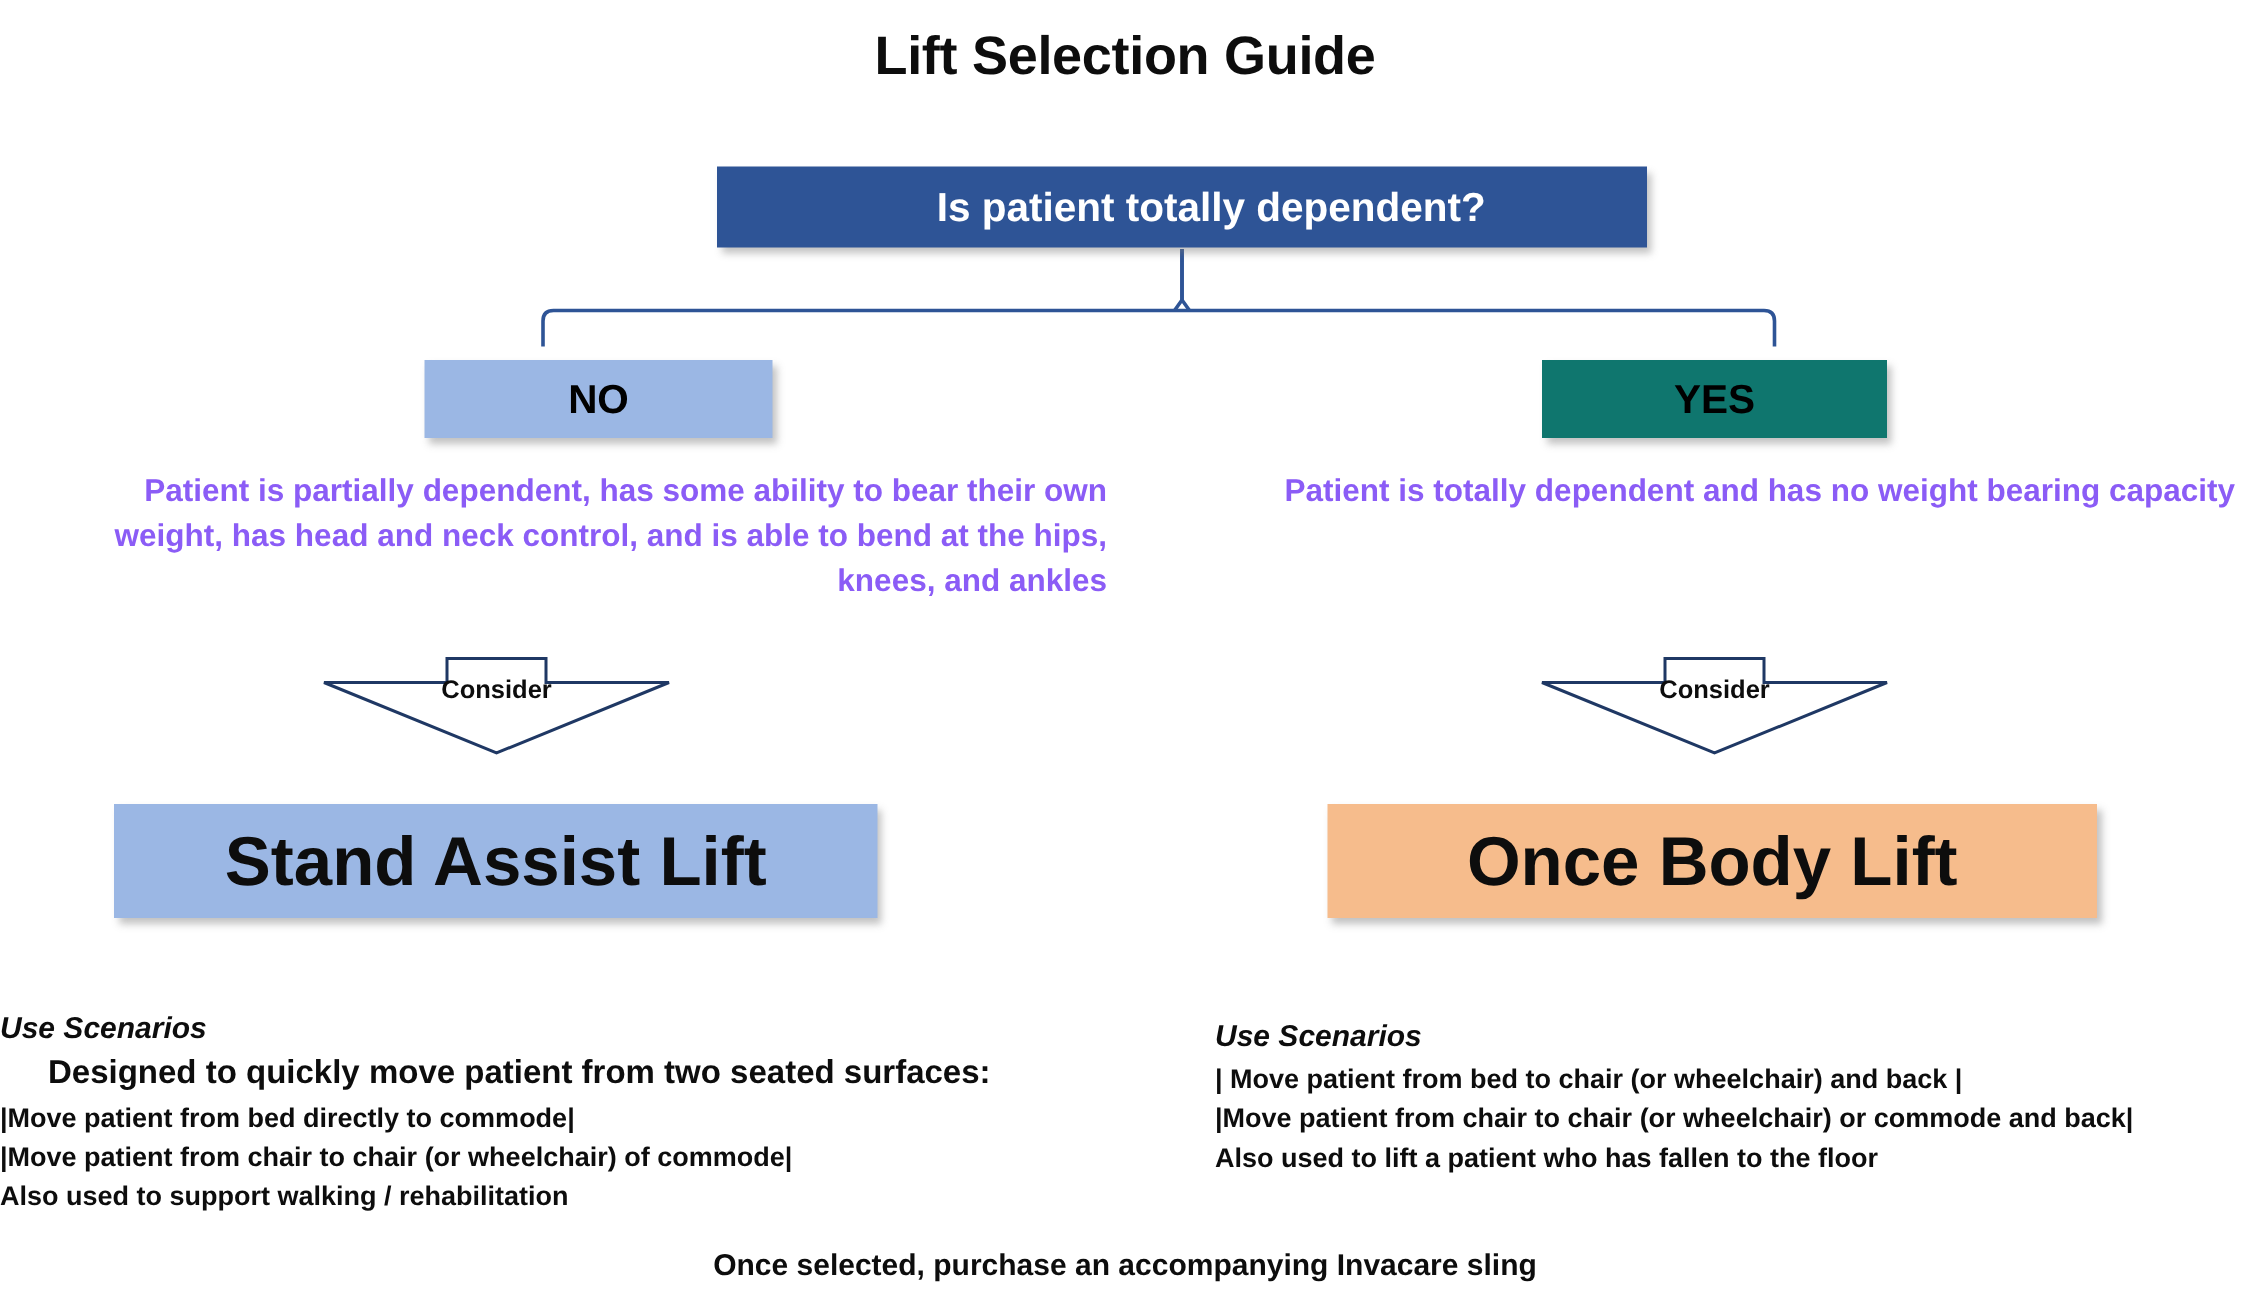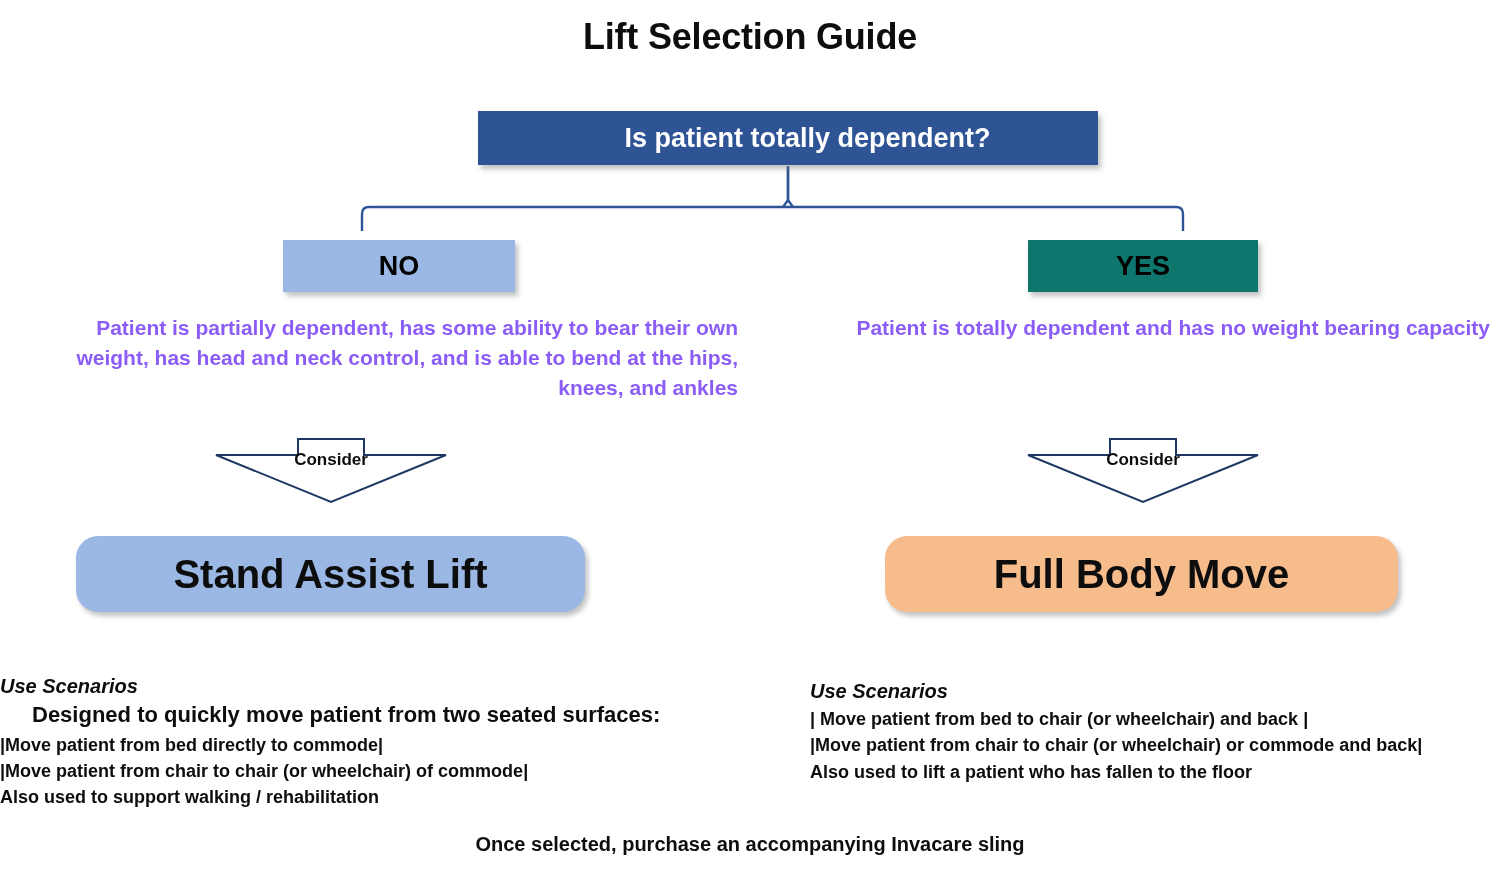--- a/index.html
+++ b/index.html
@@ -67,24 +67,23 @@
     margin-left: 36px;
   }
   .branch-yes {
     left: 1028px;
     top: 240px;
     width: 230px;
     background: #0f766e;
   }
   .result-box {
     height: 76px;
-    font-size: 40px;
-    font-weight: bold;
-    color: #0d0d0d;
-    border-radius: 22px;
+    font-size: 46px;
+    font-weight: bold;
+    color: #0d0d0d;
   }
   .result-left {
     left: 76px;
     top: 536px;
     width: 509px;
     background: #9bb7e4;
   }
   .result-right {
     left: 885px;
     top: 536px;
@@ -217,21 +216,21 @@
 
   <div class="consider-wrap consider-right">
     <svg width="234" height="66" viewBox="0 0 234 66" aria-hidden="true">
       <path d="M 84 1 L 150 1 L 150 17 L 232 17 L 117 64 L 2 17 L 84 17 Z" fill="#ffffff" stroke="#1F3864" stroke-width="2" stroke-linejoin="miter"></path>
     </svg>
     <div class="consider-label">Consider</div>
   </div>
 
   <div class="node-box result-box result-left">Stand Assist Lift</div>
 
-  <div class="node-box result-box result-right">Full Body Move</div>
+  <div class="node-box result-box result-right">Once Body Lift</div>
 
   <div class="scenarios scenarios-left">
     <div class="scenarios-heading">Use Scenarios</div>
     <div class="scenarios-lead">Designed to quickly move patient from two seated surfaces:</div>
     <div class="scenarios-item">|Move patient from bed directly to commode|</div>
     <div class="scenarios-item">|Move patient from chair to chair (or wheelchair) of commode|</div>
     <div class="scenarios-item">Also used to support walking / rehabilitation</div>
   </div>
 
   <div class="scenarios scenarios-right">

